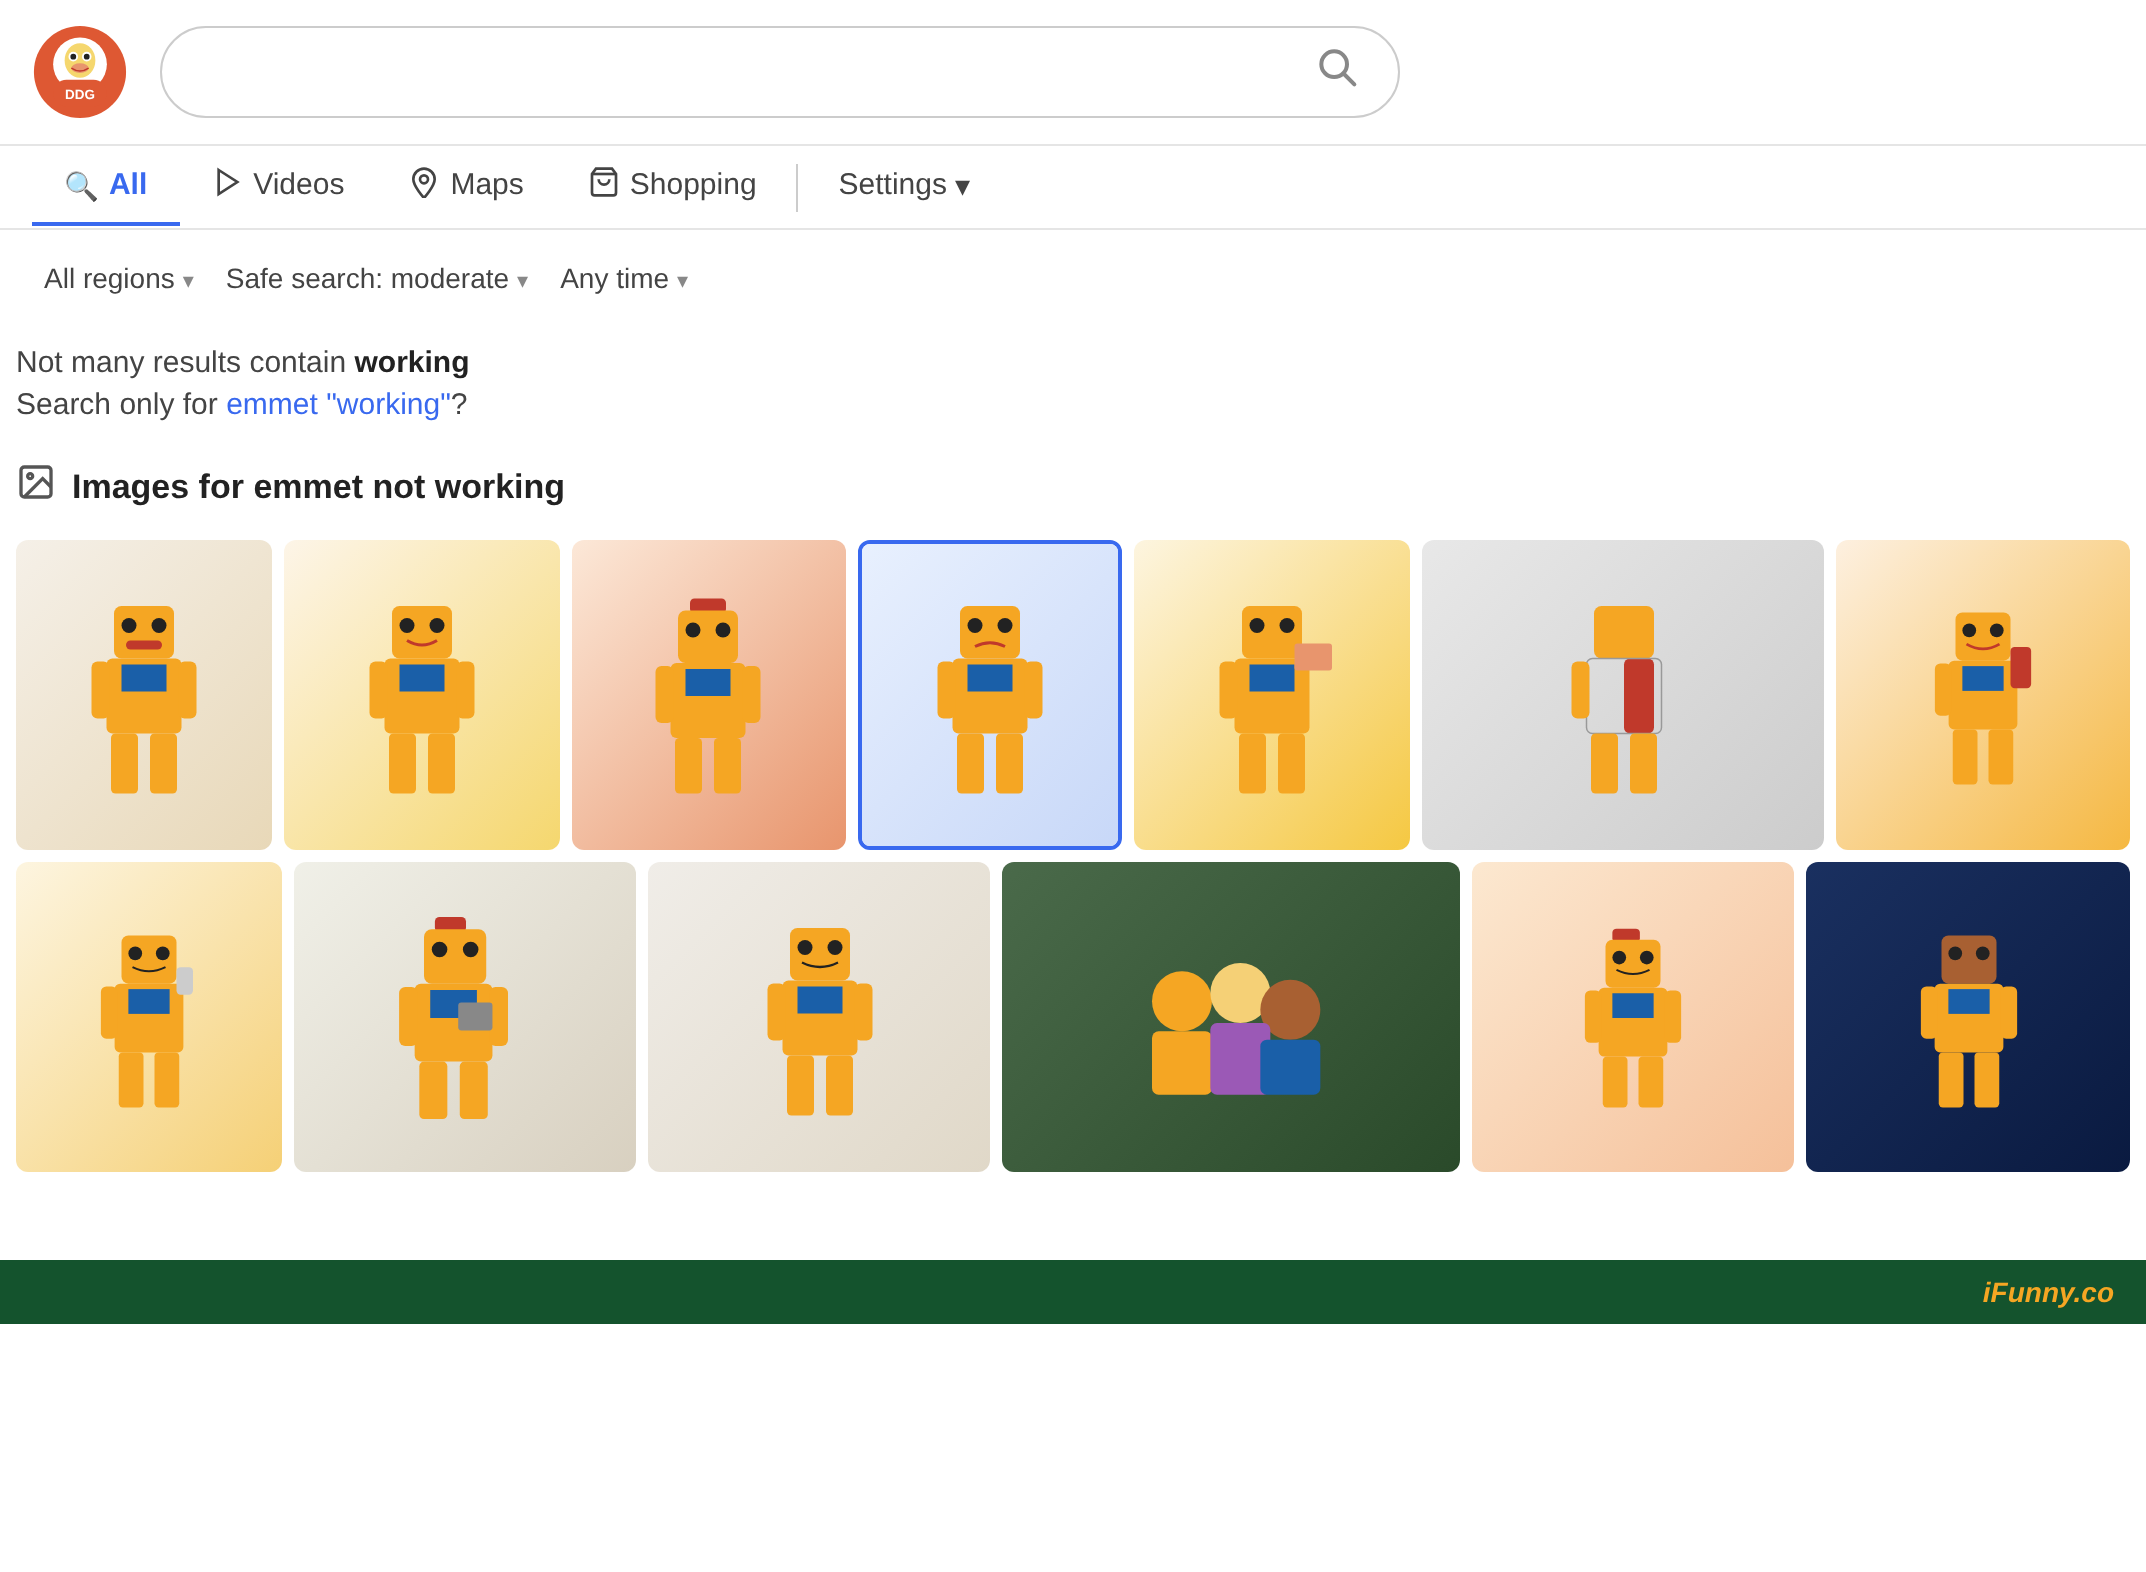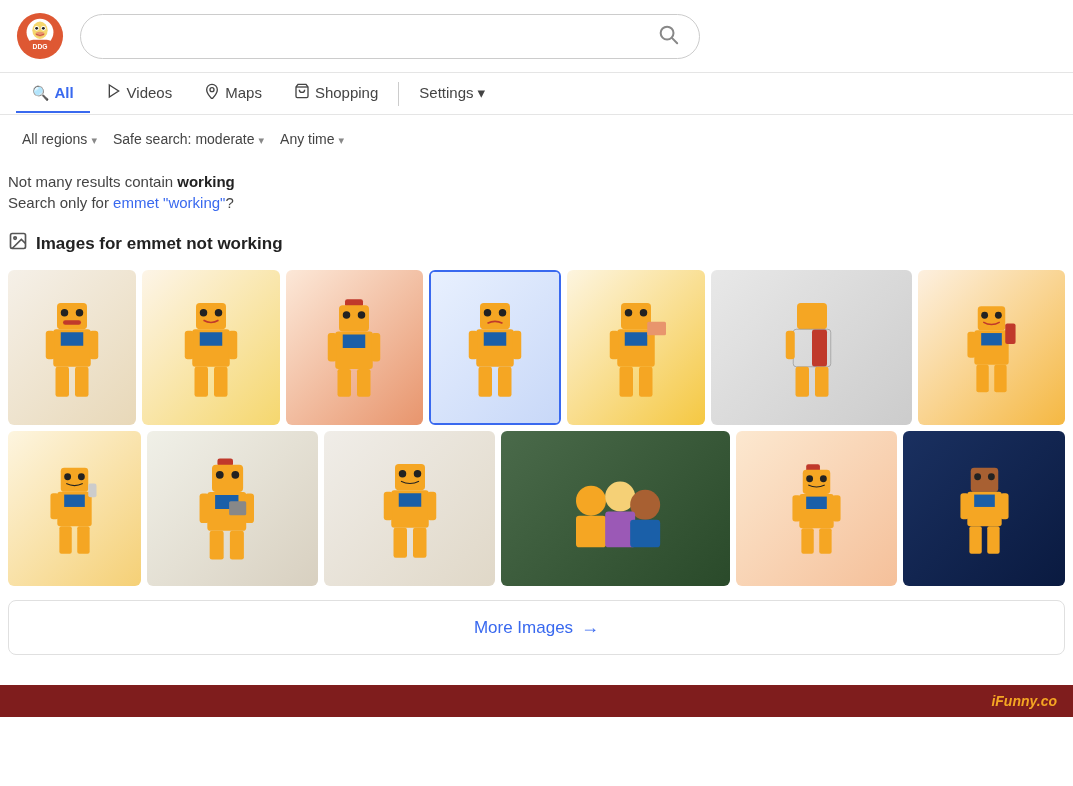--- a/index.html
+++ b/index.html
@@ -43,21 +43,21 @@
     .image-thumb.highlighted { border: 2px solid #3969ef; }
 
     
     .lego-placeholder { width: 100%; height: 100%; display: flex; align-items: center; justify-content: center; font-size: 32px; }
 
     
     .more-images-btn { display: flex; align-items: center; justify-content: center; gap: 8px; width: 100%; padding: 16px; border: 1.5px solid #e0e0e0; border-radius: 8px; background: #fff; font-size: 17px; color: #3969ef; cursor: pointer; font-weight: 500; }
     .more-arrow { font-size: 18px; }
 
     
-    .footer-bar { background: #7f1d1d; color: #f5a623; text-align: right; padding: 8px 16px; font-size: 14px; font-weight: bold; font-style: italic; margin-top: 20px; }
+    .footer-bar { background: #14532d; color: #f5a623; text-align: right; padding: 8px 16px; font-size: 14px; font-weight: bold; font-style: italic; margin-top: 20px; }
 
     
     .ddg-logo { width: 48px; height: 48px; }
   </style>
 </head>
 <body>
 
 <div class="header">
 
   <div class="ddg-logo">
@@ -369,21 +369,17 @@
             <rect x="5" y="42" width="12" height="38" rx="4" fill="#f5a623"></rect>
             <rect x="63" y="42" width="12" height="38" rx="4" fill="#f5a623"></rect>
             <rect x="18" y="90" width="18" height="40" rx="3" fill="#f5a623"></rect>
             <rect x="44" y="90" width="18" height="40" rx="3" fill="#f5a623"></rect>
           </svg>
         </div>
       </div>
     </div>
   </div>
 
-  <button class="more-images-btn">
-    <span>More Images</span>
-    <span class="more-arrow">→</span>
-  </button>
 </div>
 
 <div class="footer-bar">
   <span>iFunny.co</span>
 </div>
 
 </body></html>

